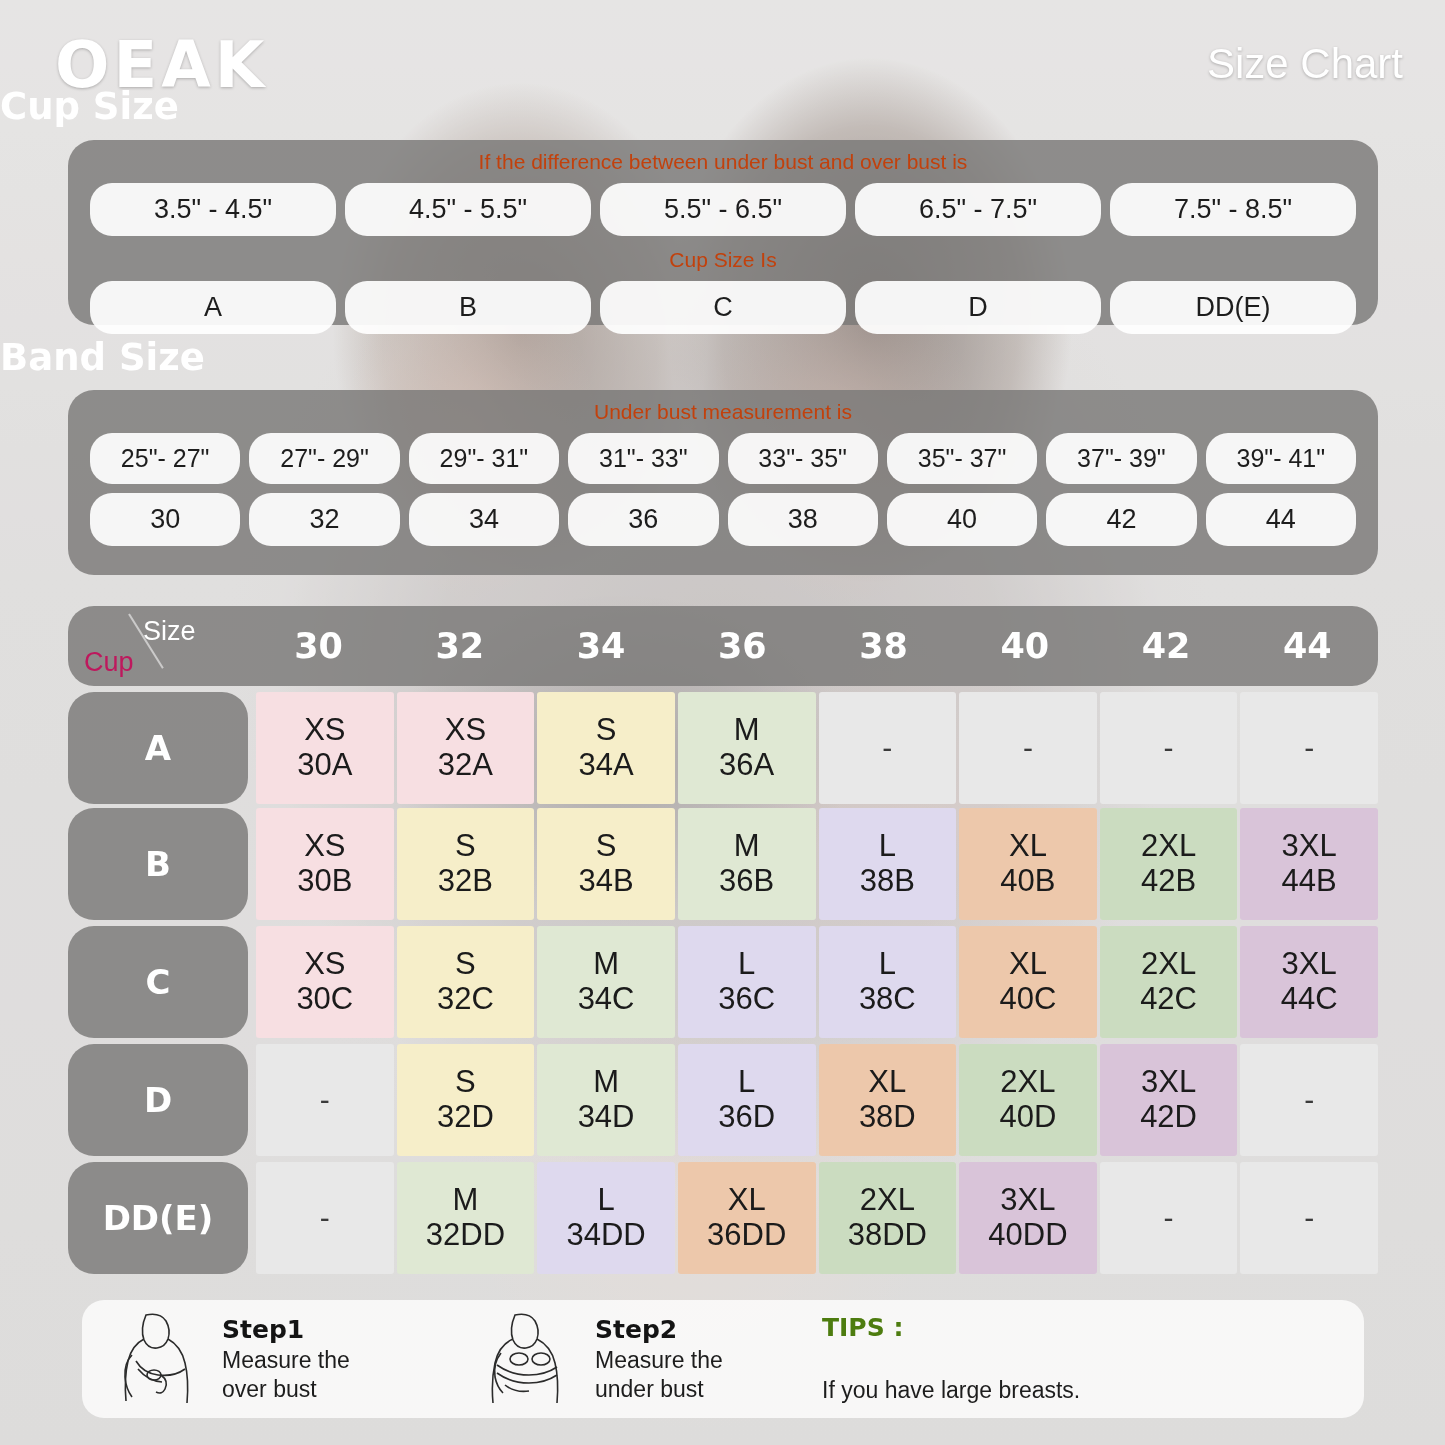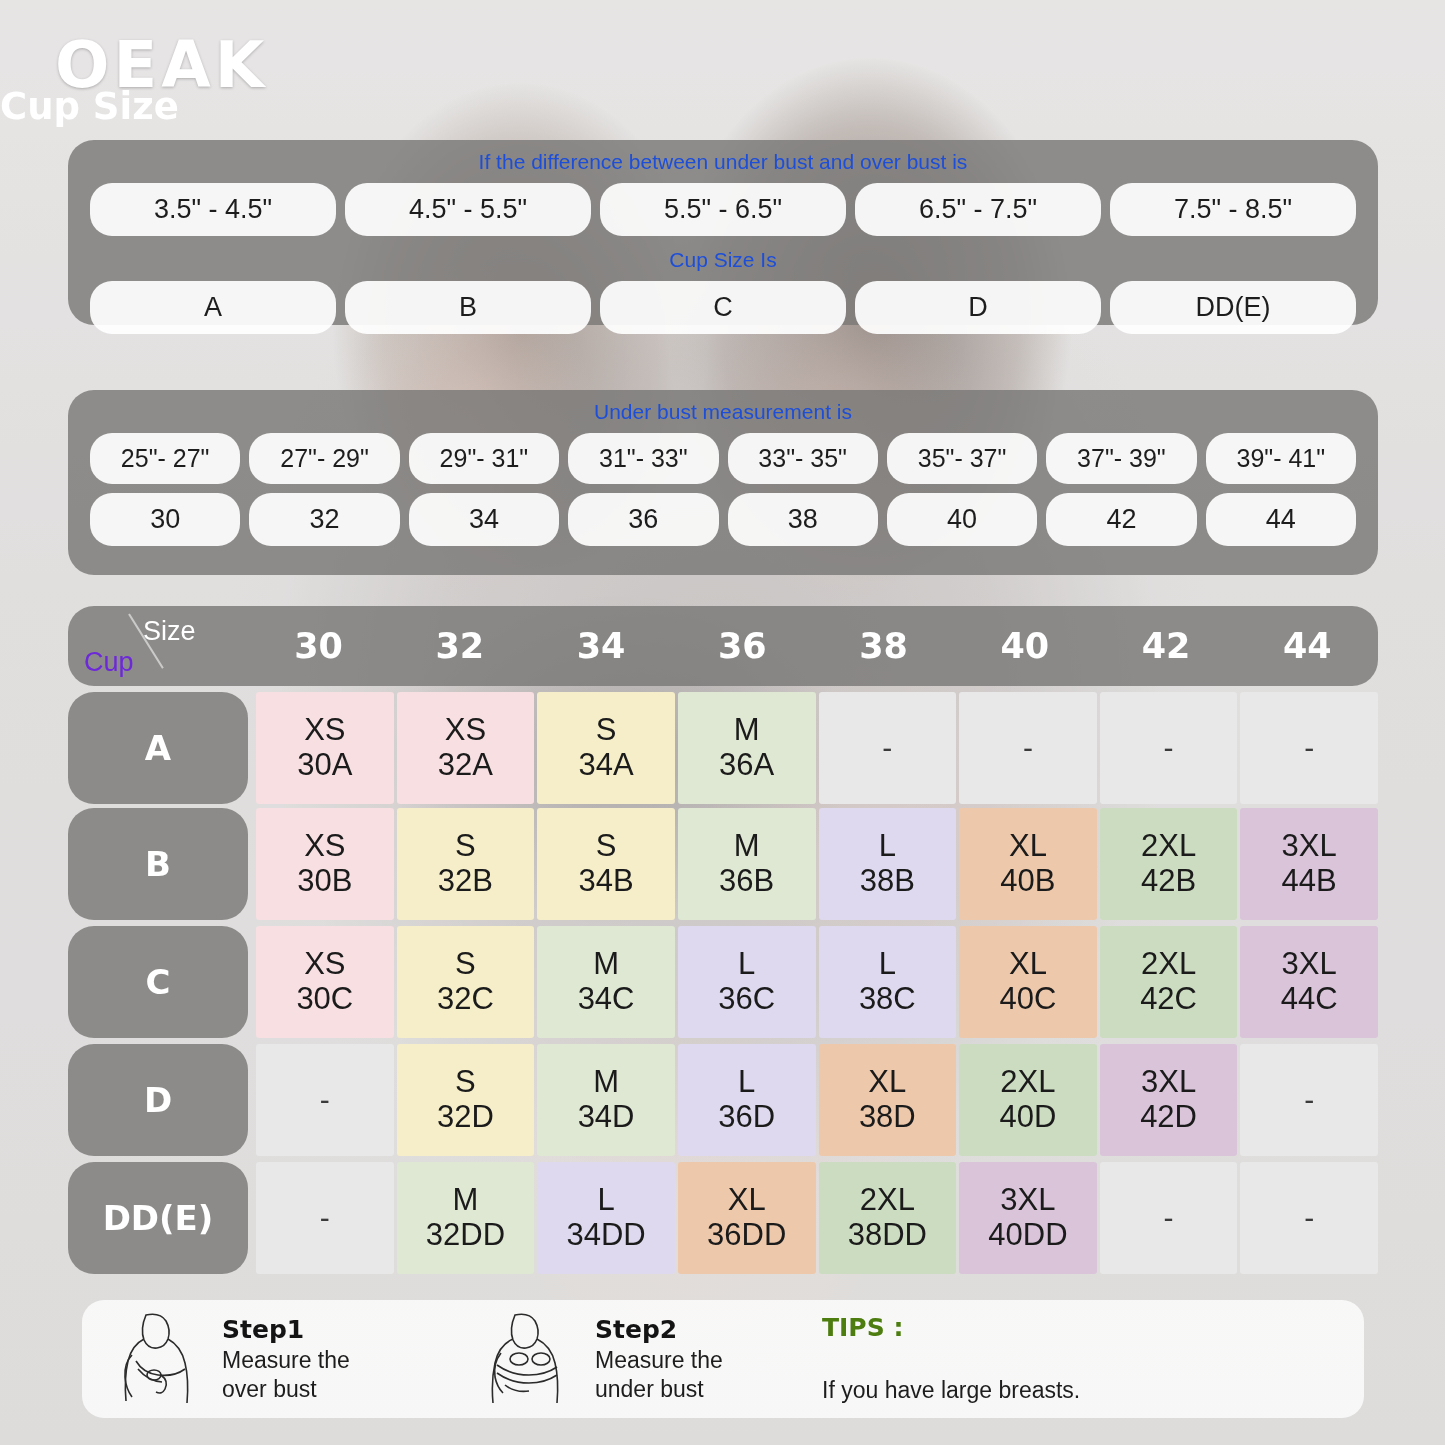--- a/index.html
+++ b/index.html
@@ -54,21 +54,21 @@
     position:absolute;
     background:rgba(122,121,119,0.82);
     border-radius:26px;
   }
   .panel-title {
     text-align:left; color:#ffffff;
     font-size:37px; font-weight:700;
     font-family:"DejaVu Sans", sans-serif;
   }
   .panel-sub {
-    text-align:center; color:#1d4ed8;
+    text-align:center; color:#c2410c;
     font-size:21px; font-weight:400;
     margin-top:6px;
   }
   .row {
     display:flex; gap:9px;
     padding:0 22px;
     margin-top:9px;
   }
   .cell {
     flex:1 1 0;
@@ -92,21 +92,21 @@
   }
   .matrix-head .corner {
     width:180px; position:relative; height:100%;
   }
   .corner .lbl-size {
     position:absolute; left:75px; top:10px;
     color:#fff; font-size:27px;
   }
   .corner .lbl-cup {
     position:absolute; left:16px; top:41px;
-    color:#6d28d9; font-size:27px;
+    color:#be185d; font-size:27px;
   }
   .corner .slash {
     position:absolute; left:60px; top:8px;
     width:2px; height:64px; background:rgba(255,255,255,0.55);
     transform:rotate(-32deg); transform-origin:top center;
   }
   .matrix-head .bandnum {
     flex:1 1 0; text-align:center;
     color:#ffffff; font-size:35px; font-weight:700;
     font-family:"DejaVu Sans", sans-serif;
@@ -159,20 +159,21 @@
 </style>
 </head>
 <body>
 
 <div id="bg"></div>
 <div id="veil"></div>
 
 <div id="content">
 
   <div class="brand">OEAK</div>
+  <div class="size-chart-title">Size Chart</div>
 
   <div class="panel" style="left:68px; top:140px; width:1310px; height:185px;">
     <div class="panel-sub" style="margin-top:10px;">If the  difference between under bust and over bust is</div>
     <div class="row">
       <div class="cell">3.5" -  4.5"</div>
       <div class="cell">4.5" -  5.5"</div>
       <div class="cell">5.5" -  6.5"</div>
       <div class="cell">6.5" -  7.5"</div>
       <div class="cell">7.5" -  8.5"</div>
     </div>
@@ -203,20 +204,21 @@
       <div class="cell">30</div>
       <div class="cell">32</div>
       <div class="cell">34</div>
       <div class="cell">36</div>
       <div class="cell">38</div>
       <div class="cell">40</div>
       <div class="cell">42</div>
       <div class="cell">44</div>
     </div>
   </div>
+  <div class="panel-title" style="position:absolute; left:0; right:0; top:336px;">Band Size</div>
 
   <div class="matrix-head">
     <div class="corner">
       <span class="lbl-size">Size</span>
       <span class="slash"></span>
       <span class="lbl-cup">Cup</span>
     </div>
     <div class="bandnum">30</div>
     <div class="bandnum">32</div>
     <div class="bandnum">34</div>

